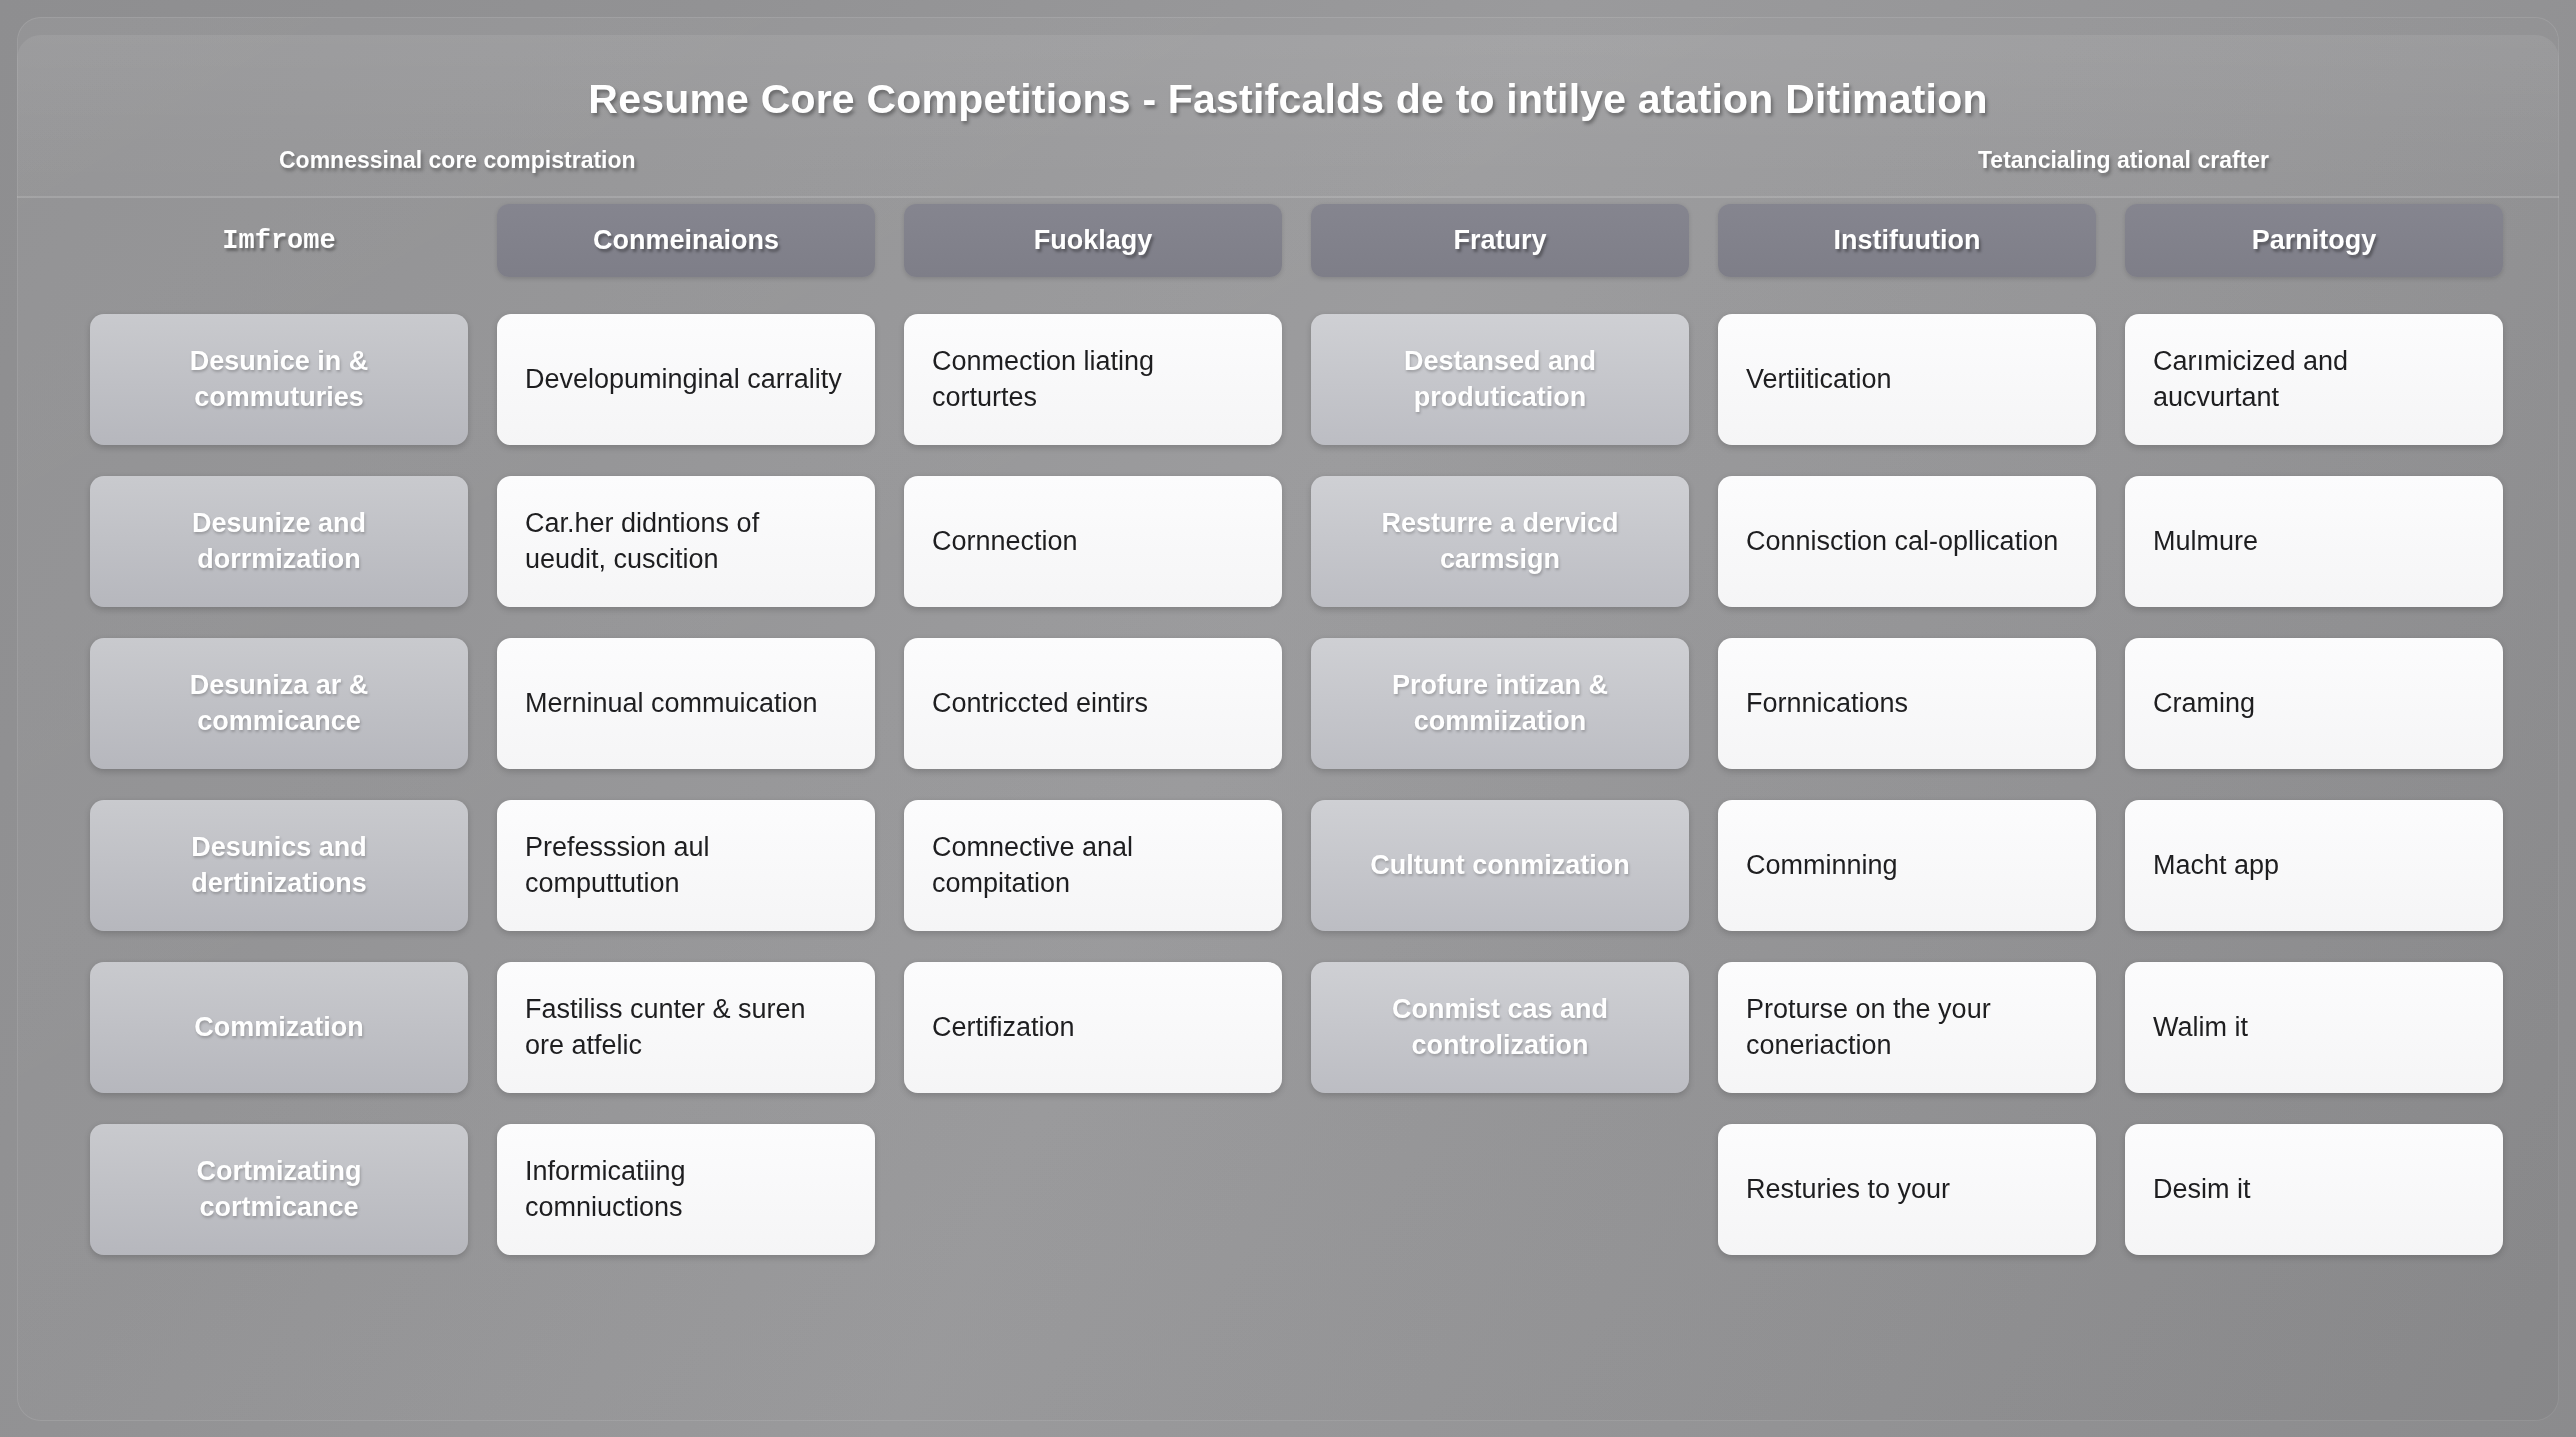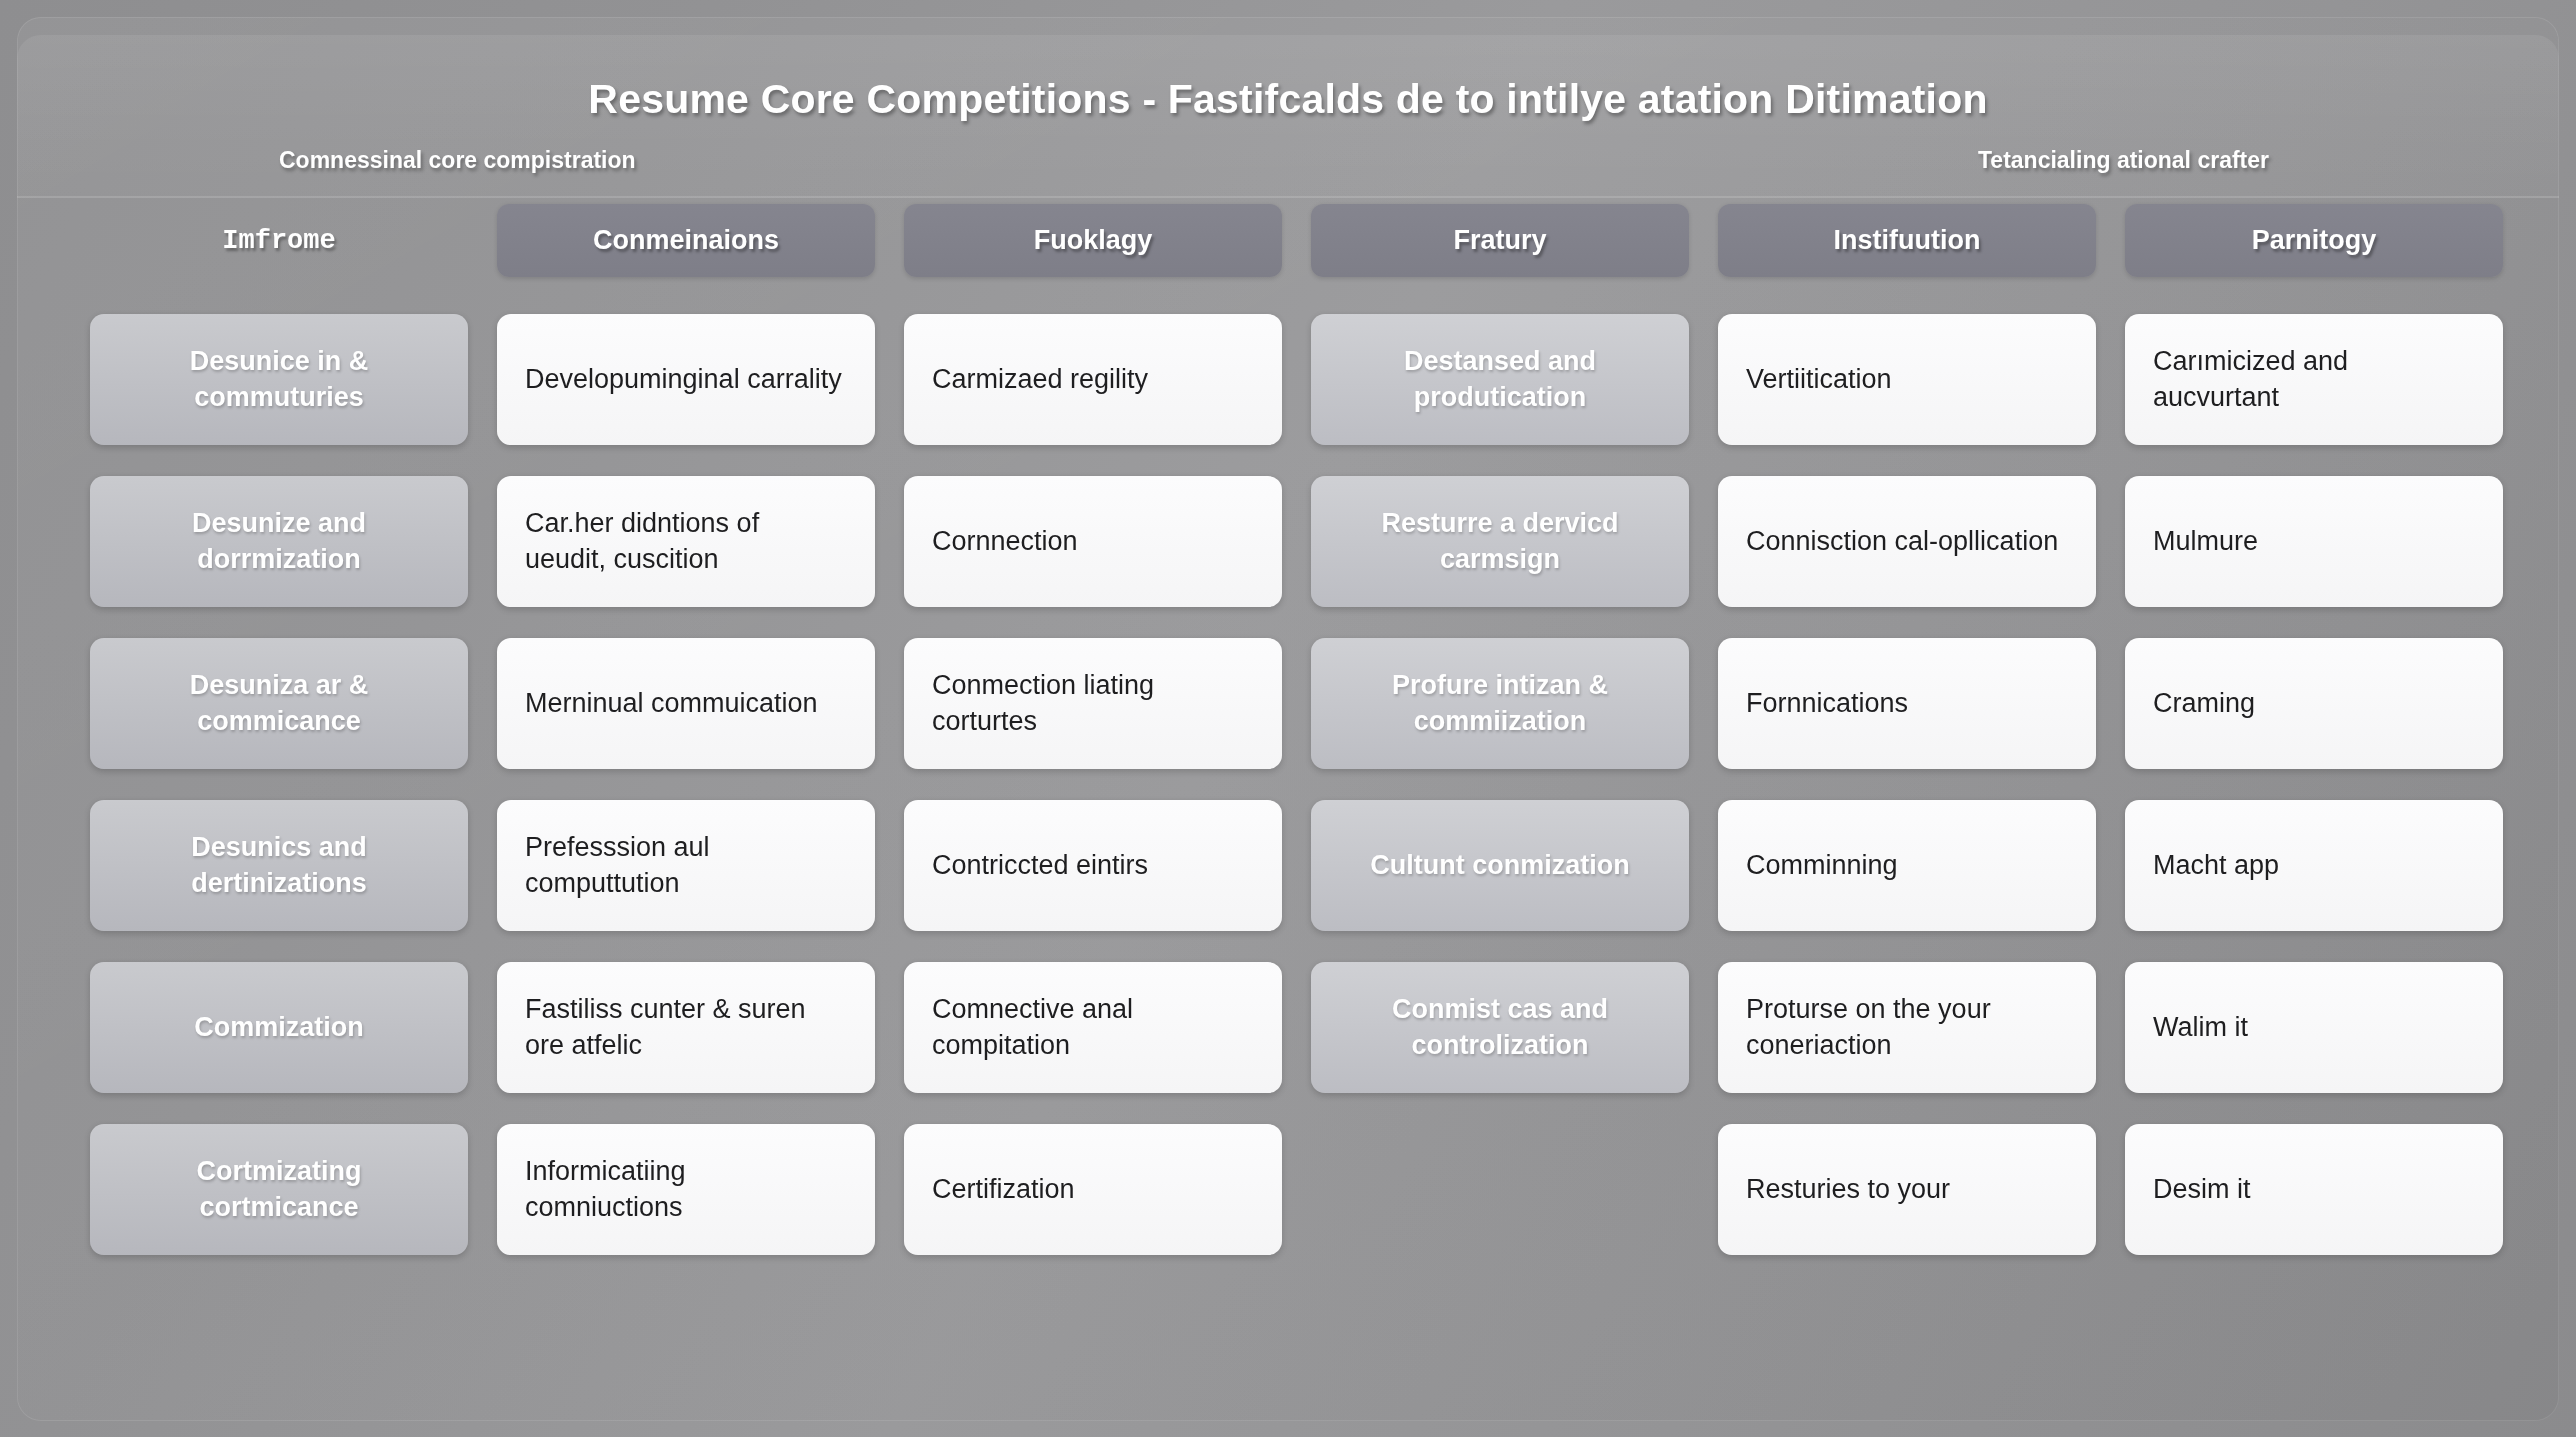--- a/index.html
+++ b/index.html
@@ -187,23 +187,22 @@
         <div class="col-header chip">Conmeinaions</div>
         <div class="cell light">Developuminginal carrality</div>
         <div class="cell light">Car.her didntions of ueudit, cuscition</div>
         <div class="cell light">Merninual commuication</div>
         <div class="cell light">Prefesssion aul computtution</div>
         <div class="cell light">Fastiliss cunter &amp; suren ore atfelic</div>
         <div class="cell light">Informicatiing comniuctions</div>
       </div>
       <div class="col col3">
         <div class="col-header chip">Fuoklagy</div>
-        <div class="cell light">Carmizaed regility</div>
+        <div class="cell light">Conmection liating corturtes</div>
         <div class="cell light">Cornnection</div>
-        <div class="cell light">Conmection liating corturtes</div>
         <div class="cell light">Contriccted eintirs</div>
         <div class="cell light">Comnective anal compitation</div>
         <div class="cell light">Certifization</div>
       </div>
       <div class="col col4">
         <div class="col-header chip">Fratury</div>
         <div class="cell dark">Destansed and produtication</div>
         <div class="cell dark">Resturre a dervicd carmsign</div>
         <div class="cell dark">Profure intizan &amp; commiization</div>
         <div class="cell dark">Cultunt conmization</div>

